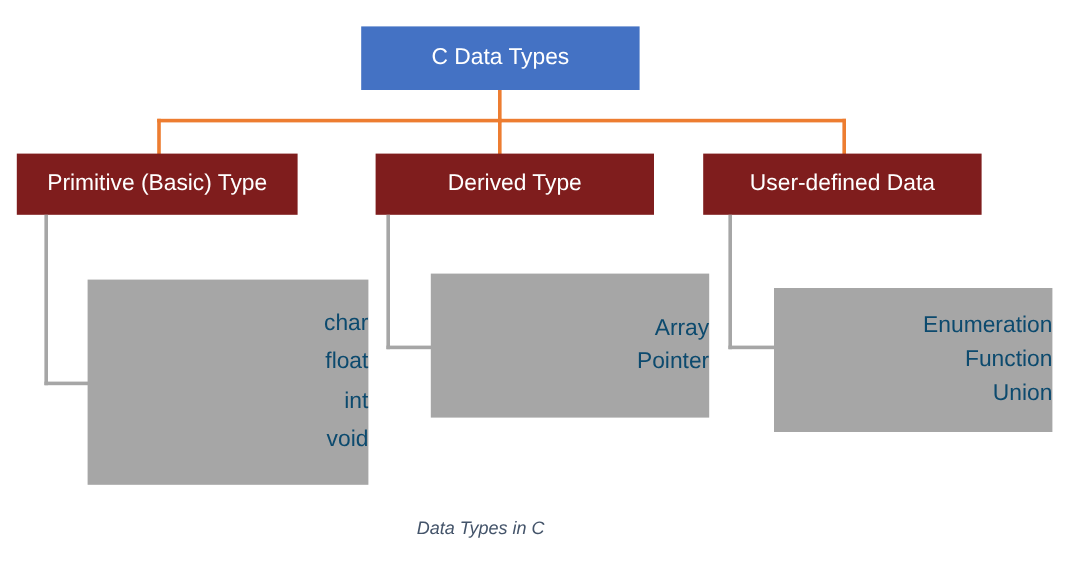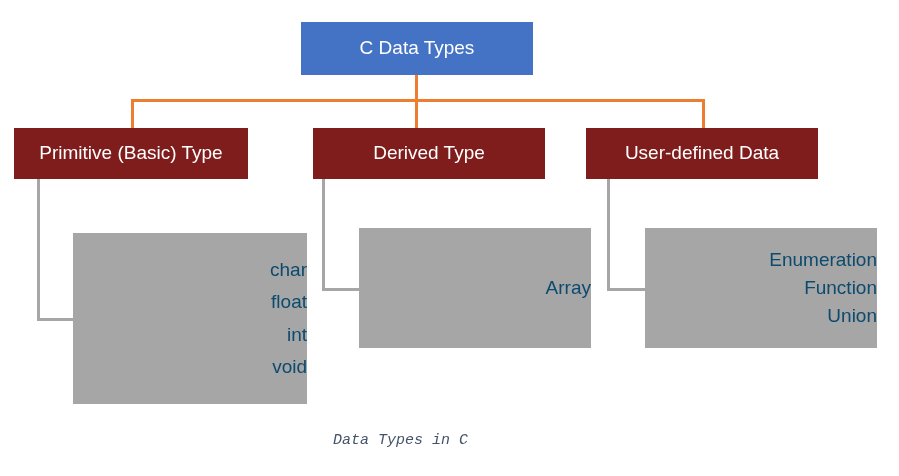--- a/index.html
+++ b/index.html
@@ -50,21 +50,21 @@
   .box-cat.cat-2 { left: 586px; top: 128px; width: 232px; }
 
   .box-list {
     background: #A6A6A6;
     font-size: 19px;
     flex-direction: column;
     justify-content: center;
   }
   .box-list.list-0 { left: 73px;  top: 233px; width: 234px; height: 171px; }
   .box-list.list-1 { left: 359px; top: 228px; width: 232px; height: 120px; }
-  .box-list.list-2 { left: 645px; top: 228px; width: 232px; height: 120px; }
+  .box-list.list-2 { left: 645px; top: 240px; width: 232px; height: 120px; }
 
   .list-item {
     display: block;
     width: 100%;
     text-align: right;
     padding: 2px 0;
     color: #0c4a6e;
   }
   .box-list.list-0 .list-item { padding: 4px 0; }
 
@@ -98,21 +98,20 @@
   
   .caption {
     position: absolute;
     left: 0;
     top: 432px;
     width: 801px;
     text-align: center;
     font-style: italic;
     font-size: 15px;
     color: #44546A;
-    font-family: Liberation Mono, monospace;
   }
 </style>
 </head>
 <body>
 
 <div id="canvas">
 
   <div class="box box-root">
     <span>C Data Types</span>
   </div>
@@ -142,20 +141,21 @@
 
   <div class="box box-list list-0">
     <span class="list-item">char</span>
     <span class="list-item">float</span>
     <span class="list-item">int</span>
     <span class="list-item">void</span>
   </div>
 
   <div class="box box-list list-1">
     <span class="list-item">Array</span>
+    <span class="list-item">Pointer</span>
   </div>
 
   <div class="box box-list list-2">
     <span class="list-item">Enumeration</span>
     <span class="list-item">Function</span>
     <span class="list-item">Union</span>
   </div>
 
   <div class="caption">Data Types in C</div>
 

